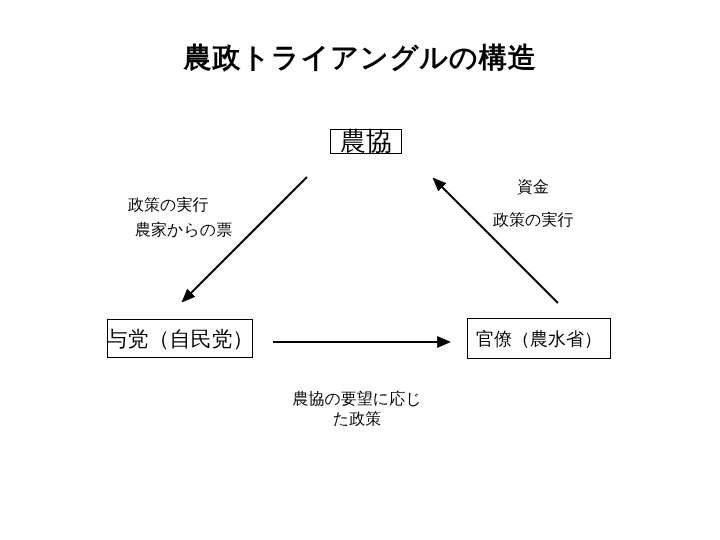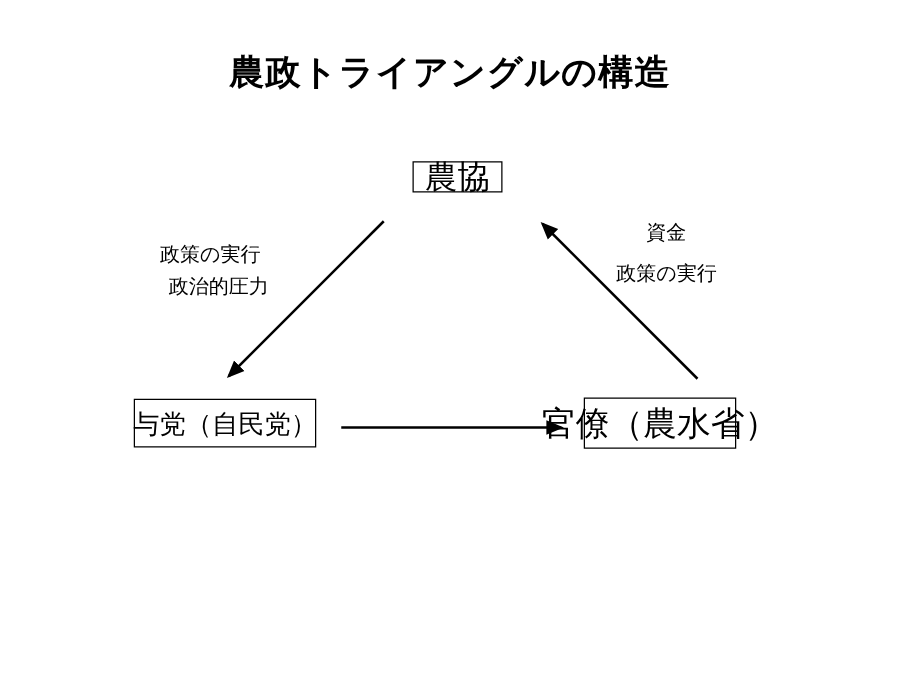--- a/index.html
+++ b/index.html
@@ -28,21 +28,21 @@
     border: 1.5px solid #000000;
     background: #ffffff;
     display: flex;
     align-items: center;
     justify-content: center;
     white-space: nowrap;
     box-sizing: border-box;
   }
   .node-nokyo  { left: 330px; top: 129px; width: 72px;  height: 25px; font-size: 26px; }
   .node-yoto   { left: 107px; top: 319px; width: 146px; height: 39px; font-size: 21px; }
-  .node-kanryo { left: 467px; top: 318px; width: 122px; height: 41px; font-size: 27px; }
+  .node-kanryo { left: 467px; top: 318px; width: 144px; height: 41px; font-size: 18px; }
 
   .edge-label {
     position: absolute;
     font-size: 16px;
     white-space: nowrap;
     line-height: 17px;
   }
   .edge-label-center {
     text-align: center;
     white-space: pre-line;
@@ -82,21 +82,23 @@
   <div class="node node-yoto">
     <span>与党（自民党）</span>
   </div>
 
   <div class="node node-kanryo">
     <span>官僚（農水省）</span>
   </div>
 
   <div class="edge-label lbl-farm-votes">政策の実行</div>
 
-  <div class="edge-label lbl-pressure">政治的圧力</div>
+  <div class="edge-label lbl-pressure">農家からの票</div>
 
   <div class="edge-label lbl-funds">資金</div>
 
   <div class="edge-label lbl-policy-exec">政策の実行</div>
 
 
+  <div class="edge-label edge-label-center lbl-demand">農協の要望に応じ
+た政策</div>
 
 </div>
 
 </body></html>

